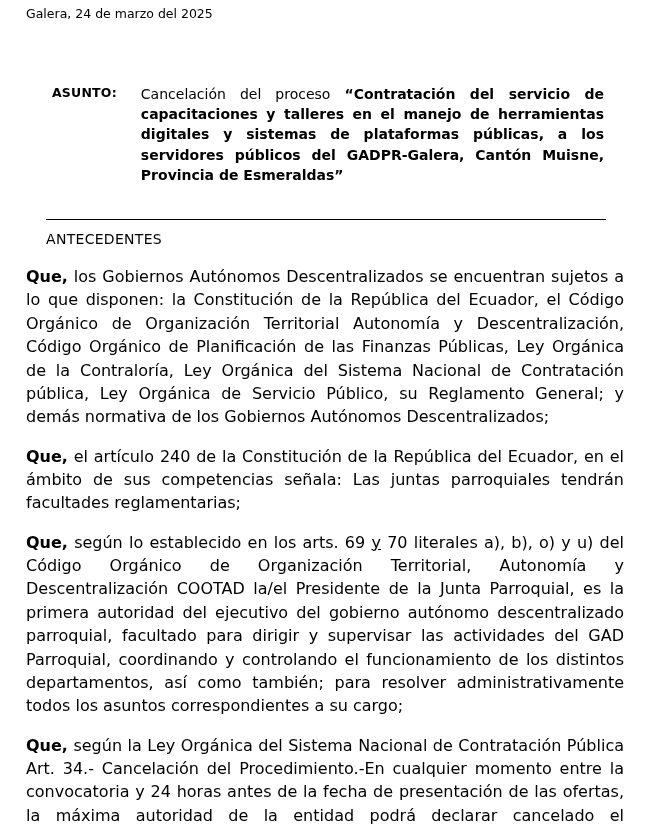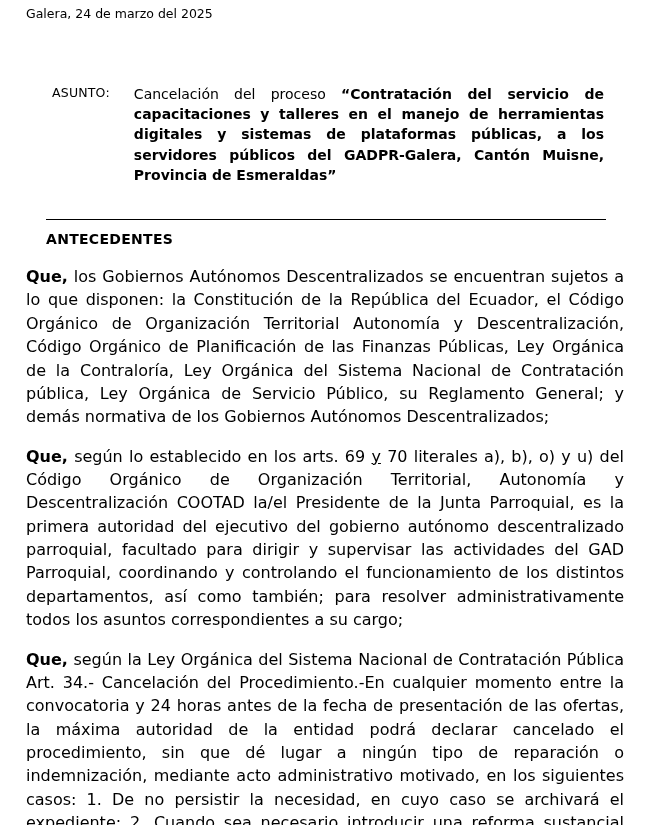--- a/index.html
+++ b/index.html
@@ -27,21 +27,21 @@
     margin: 0 0 0 2px;
     font-family: "DejaVu Sans", sans-serif;
   }
   .subject-block {
     display: flex;
     margin-top: 62px;
     padding-left: 28px;
     padding-right: 24px;
   }
   .subject-label {
-    font-weight: normal;
+    font-weight: bold;
     font-size: 12.5px;
     letter-spacing: 0.2px;
     white-space: nowrap;
     padding-top: 1px;
   }
   .subject-text {
     margin-left: 24px;
     font-size: 14px;
     line-height: 1.45;
     text-align: justify;
@@ -51,21 +51,21 @@
     font-weight: normal;
   }
   .subject-text .strong {
     font-weight: bold;
   }
   .divider {
     margin: 34px 22px 0 22px;
     border-top: 1.6px solid #000;
   }
   .section-title {
-    font-weight: bold;
+    font-weight: normal;
     font-size: 14px;
     letter-spacing: 0.3px;
     margin: 11px 0 0 22px;
   }
   .body-copy {
     margin: 0 0 0 0;
     padding: 0 4px 0 2px;
   }
   p.para {
     font-size: 16px;
@@ -105,20 +105,23 @@
   <div class="divider"></div>
 
   <div class="section-title">ANTECEDENTES</div>
 
   <div class="body-copy">
 
     <p class="para">
       <b>Que,</b><span> los Gobiernos Autónomos Descentralizados se encuentran sujetos a lo que disponen: la Constitución de la República del Ecuador, el Código Orgánico de Organización Territorial Autonomía y Descentralización, Código Orgánico de Planificación de las Finanzas Públicas, Ley Orgánica de la Contraloría, Ley Orgánica del Sistema Nacional de Contratación pública, Ley Orgánica de Servicio Público, su Reglamento General; y demás normativa de los Gobiernos Autónomos Descentralizados;</span>
     </p>
 
+    <p class="para">
+      <b>Que,</b><span> el artículo 240 de la Constitución de la República del Ecuador, en el ámbito de sus competencias señala: Las juntas parroquiales tendrán facultades reglamentarias;</span>
+    </p>
 
     <p class="para">
       <b>Que,</b><span> según lo establecido en los arts. 69 </span><span class="ul-word">y</span><span> 70 literales a), b), o) y u) del Código Orgánico de Organización Territorial, Autonomía y Descentralización COOTAD la/el Presidente de la Junta Parroquial, es la primera autoridad del ejecutivo del gobierno autónomo descentralizado parroquial, facultado para dirigir y supervisar las actividades del GAD Parroquial, coordinando y controlando el funcionamiento de los distintos departamentos, así como también; para resolver administrativamente todos los asuntos correspondientes a su cargo;</span>
     </p>
 
     <p class="para tight">
       <b>Que,</b><span> según la Ley Orgánica del Sistema Nacional de Contratación Pública Art. 34.- Cancelación del Procedimiento.-En cualquier momento entre la convocatoria y 24 horas antes de la fecha de presentación de las ofertas, la máxima autoridad de la entidad podrá declarar cancelado el procedimiento, sin que dé lugar a ningún tipo de reparación o indemnización, mediante acto administrativo motivado, en los siguientes casos: 1. De no persistir la necesidad, en cuyo caso se archivará el expediente; 2. Cuando sea necesario introducir una reforma sustancial que cambie el objeto de la contratación; en cuyo caso se deberá convocar a un nuevo procedimiento; y, 3. Por violación sustancial de un procedimiento precontractual.</span>
     </p>
 
   </div>

